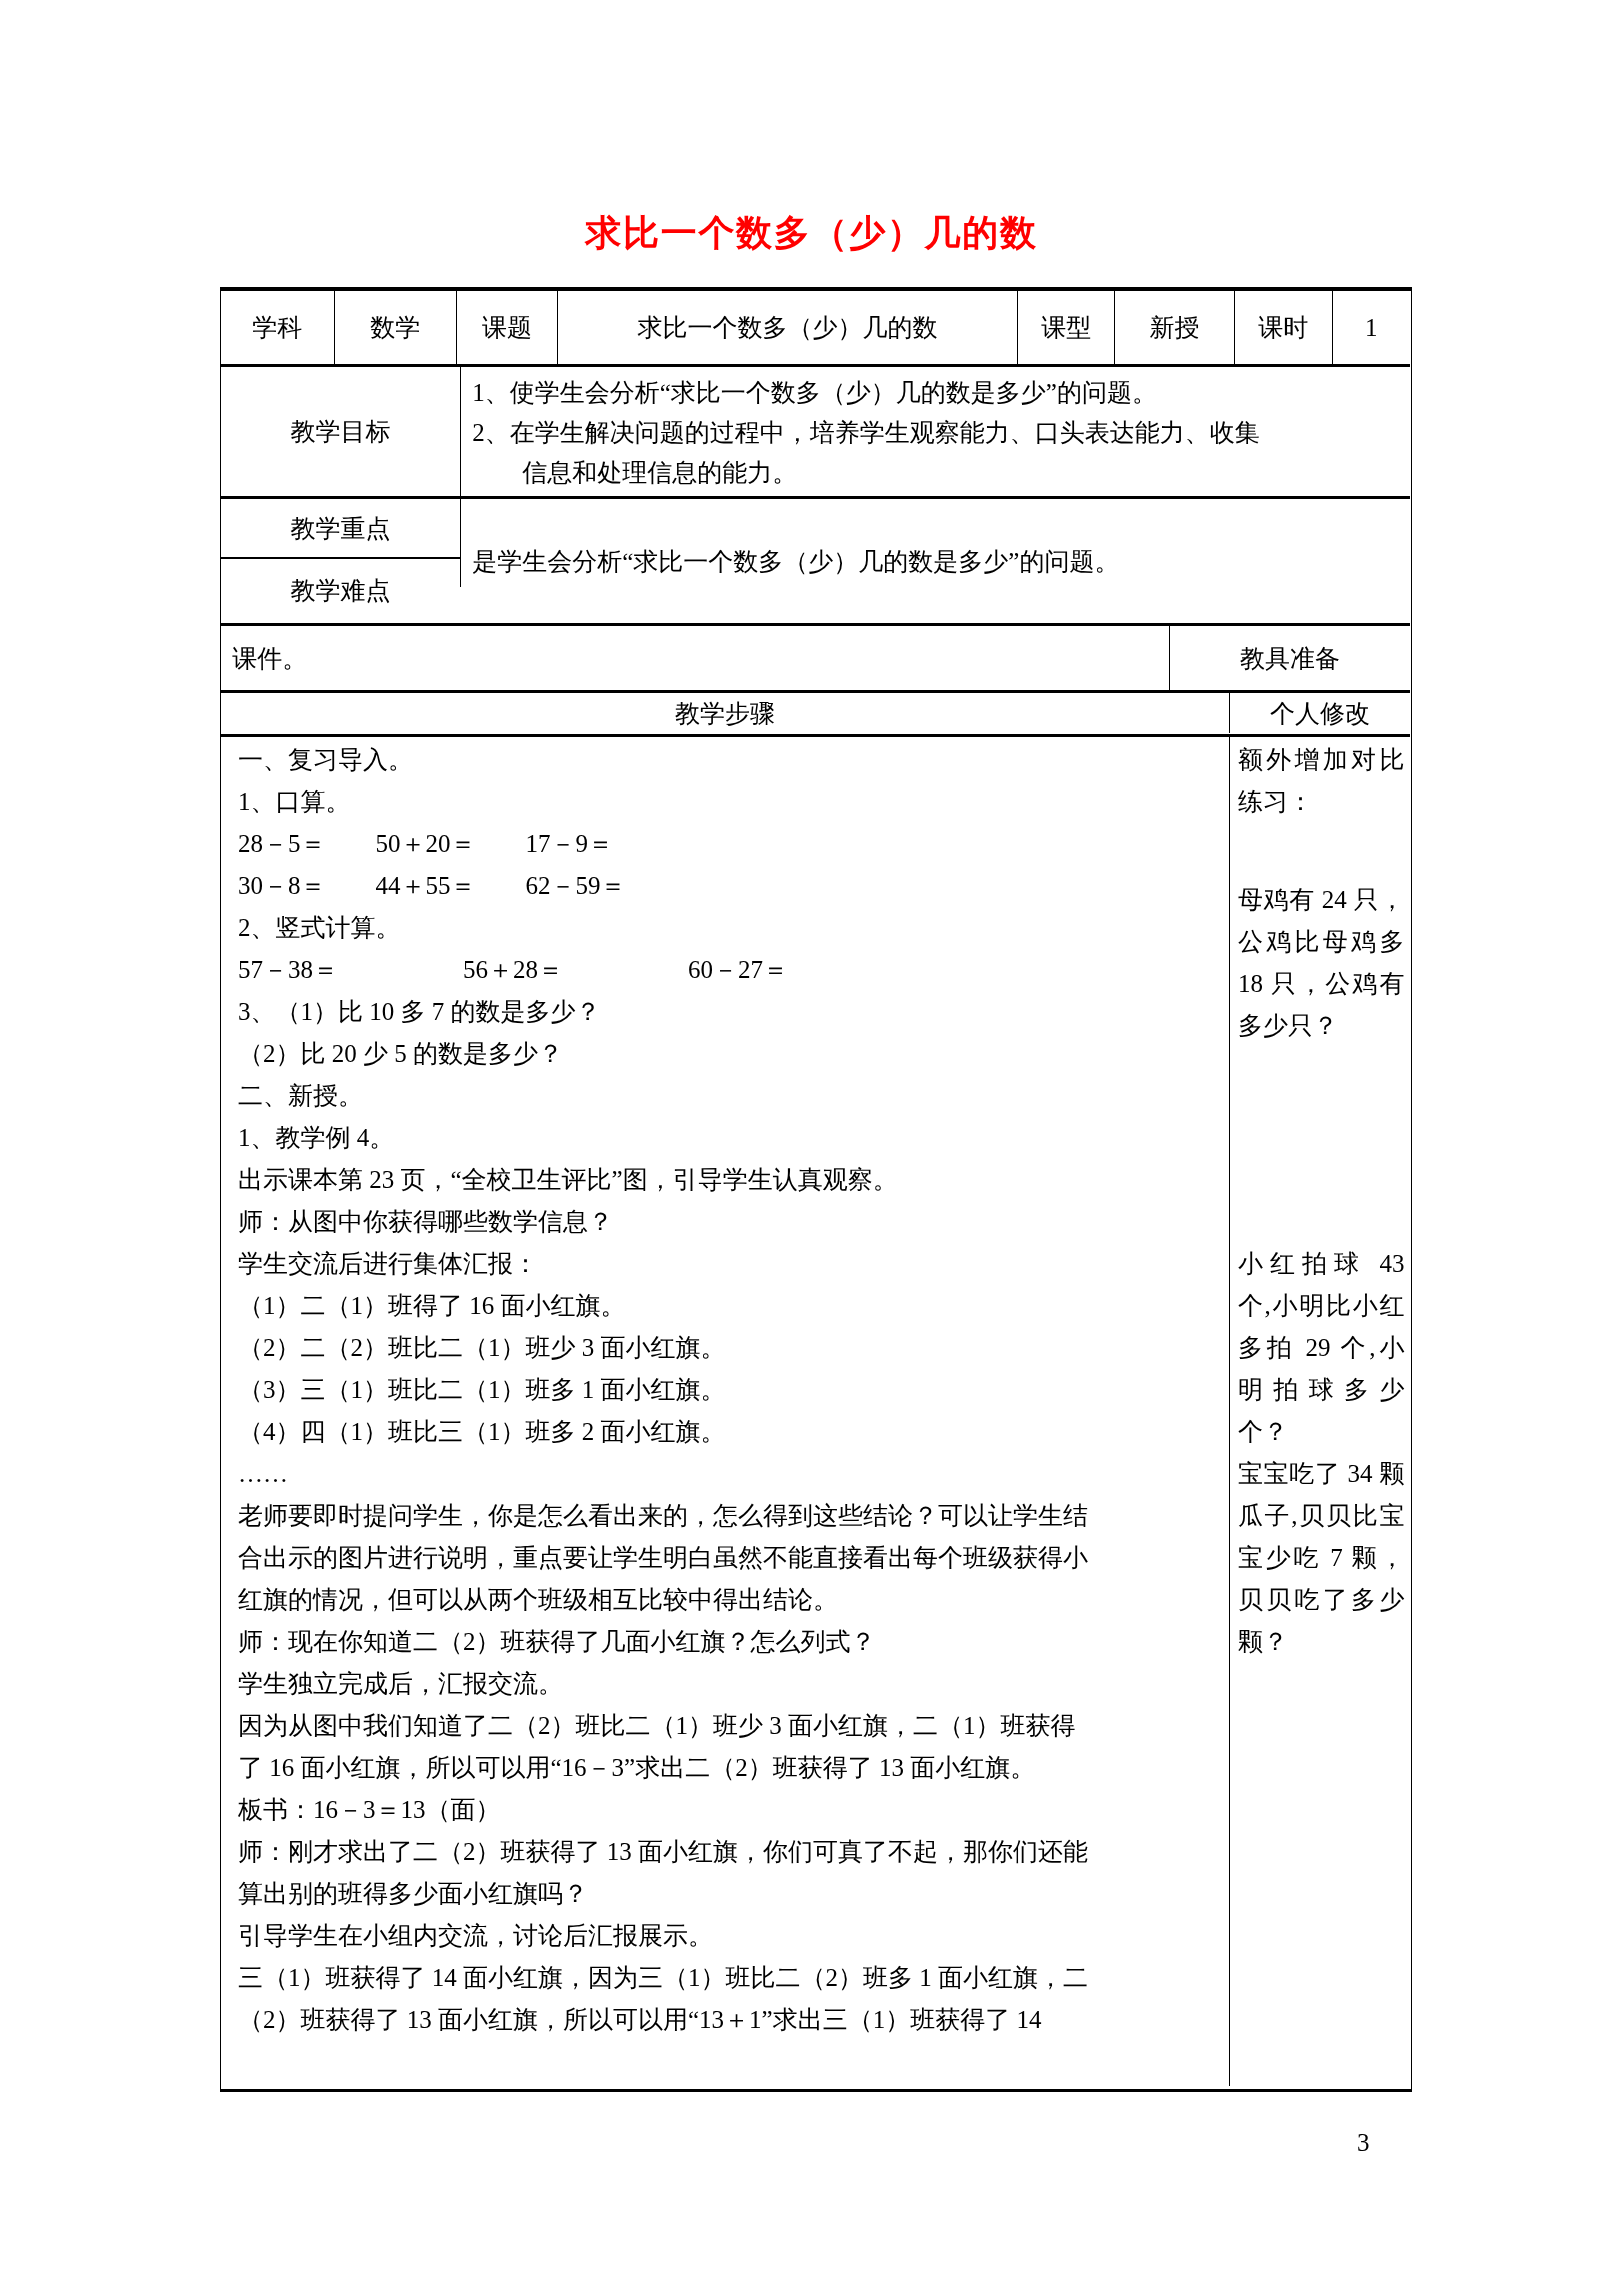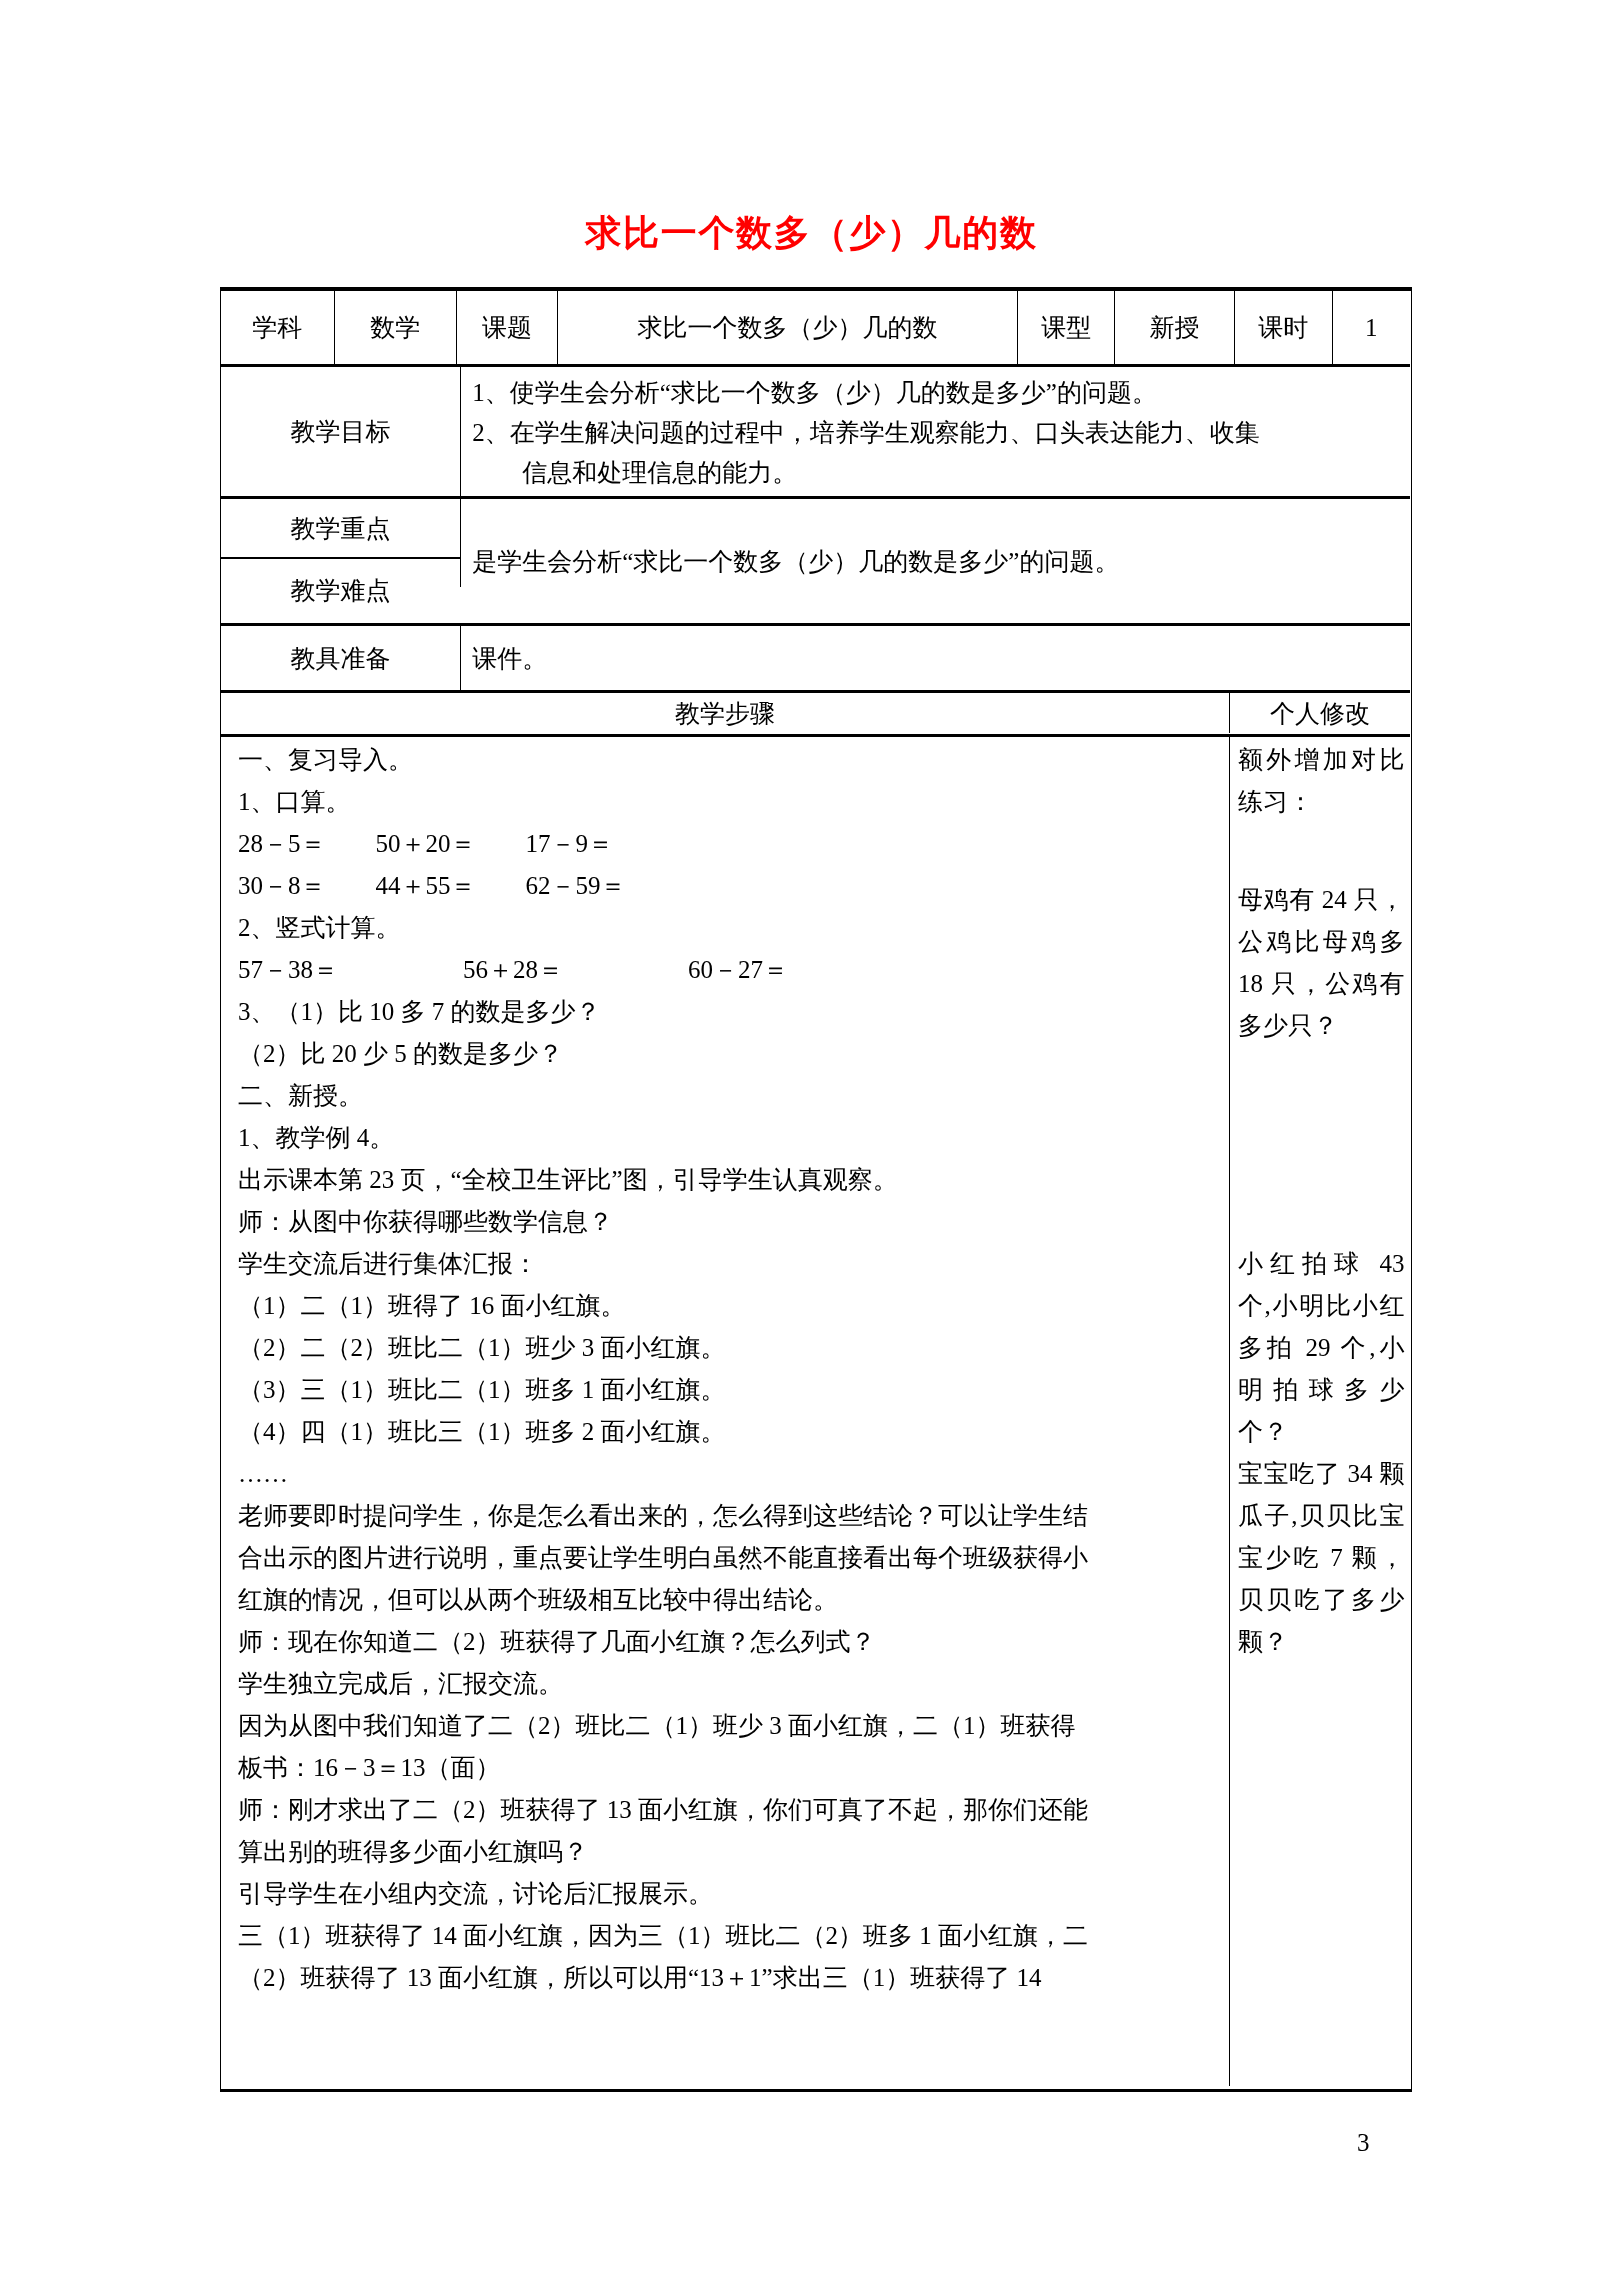--- a/index.html
+++ b/index.html
@@ -98,22 +98,22 @@
 
   <div class="rowCD">
     <div class="cd-left">
       <div class="sub">教学重点</div>
       <div class="sub sub2">教学难点</div>
     </div>
     <div class="cd-right">是学生会分析“求比一个数多（少）几的数是多少”的问题。</div>
   </div>
 
   <div class="row rowE">
+    <div class="cell content">课件。</div>
     <div class="cell center labelcol">教具准备</div>
-    <div class="cell content">课件。</div>
   </div>
 
   <div class="row rowF">
     <div class="cell center maincol">教学步骤</div>
     <div class="cell center sidecol">个人修改</div>
   </div>
 
   <div class="row rowG">
     <div class="cell maincol steps-body">
 
@@ -134,20 +134,21 @@
         <div class="sline">（2）二（2）班比二（1）班少 3 面小红旗。</div>
         <div class="sline">（3）三（1）班比二（1）班多 1 面小红旗。</div>
         <div class="sline">（4）四（1）班比三（1）班多 2 面小红旗。</div>
         <div class="sline">……</div>
         <div class="sline">老师要即时提问学生，你是怎么看出来的，怎么得到这些结论？可以让学生结</div>
         <div class="sline">合出示的图片进行说明，重点要让学生明白虽然不能直接看出每个班级获得小</div>
         <div class="sline">红旗的情况，但可以从两个班级相互比较中得出结论。</div>
         <div class="sline">师：现在你知道二（2）班获得了几面小红旗？怎么列式？</div>
         <div class="sline">学生独立完成后，汇报交流。</div>
         <div class="sline">因为从图中我们知道了二（2）班比二（1）班少 3 面小红旗，二（1）班获得</div>
+        <div class="sline">了 16 面小红旗，所以可以用“16－3”求出二（2）班获得了 13 面小红旗。</div>
         <div class="sline">板书：16－3＝13（面）</div>
         <div class="sline">师：刚才求出了二（2）班获得了 13 面小红旗，你们可真了不起，那你们还能</div>
         <div class="sline">算出别的班得多少面小红旗吗？</div>
         <div class="sline">引导学生在小组内交流，讨论后汇报展示。</div>
         <div class="sline">三（1）班获得了 14 面小红旗，因为三（1）班比二（2）班多 1 面小红旗，二</div>
         <div class="sline">（2）班获得了 13 面小红旗，所以可以用“13＋1”求出三（1）班获得了 14</div>
       </div>
     <div class="cell sidecol side-body">
 
     <div class="side-note">额外增加对比练习：</div>

